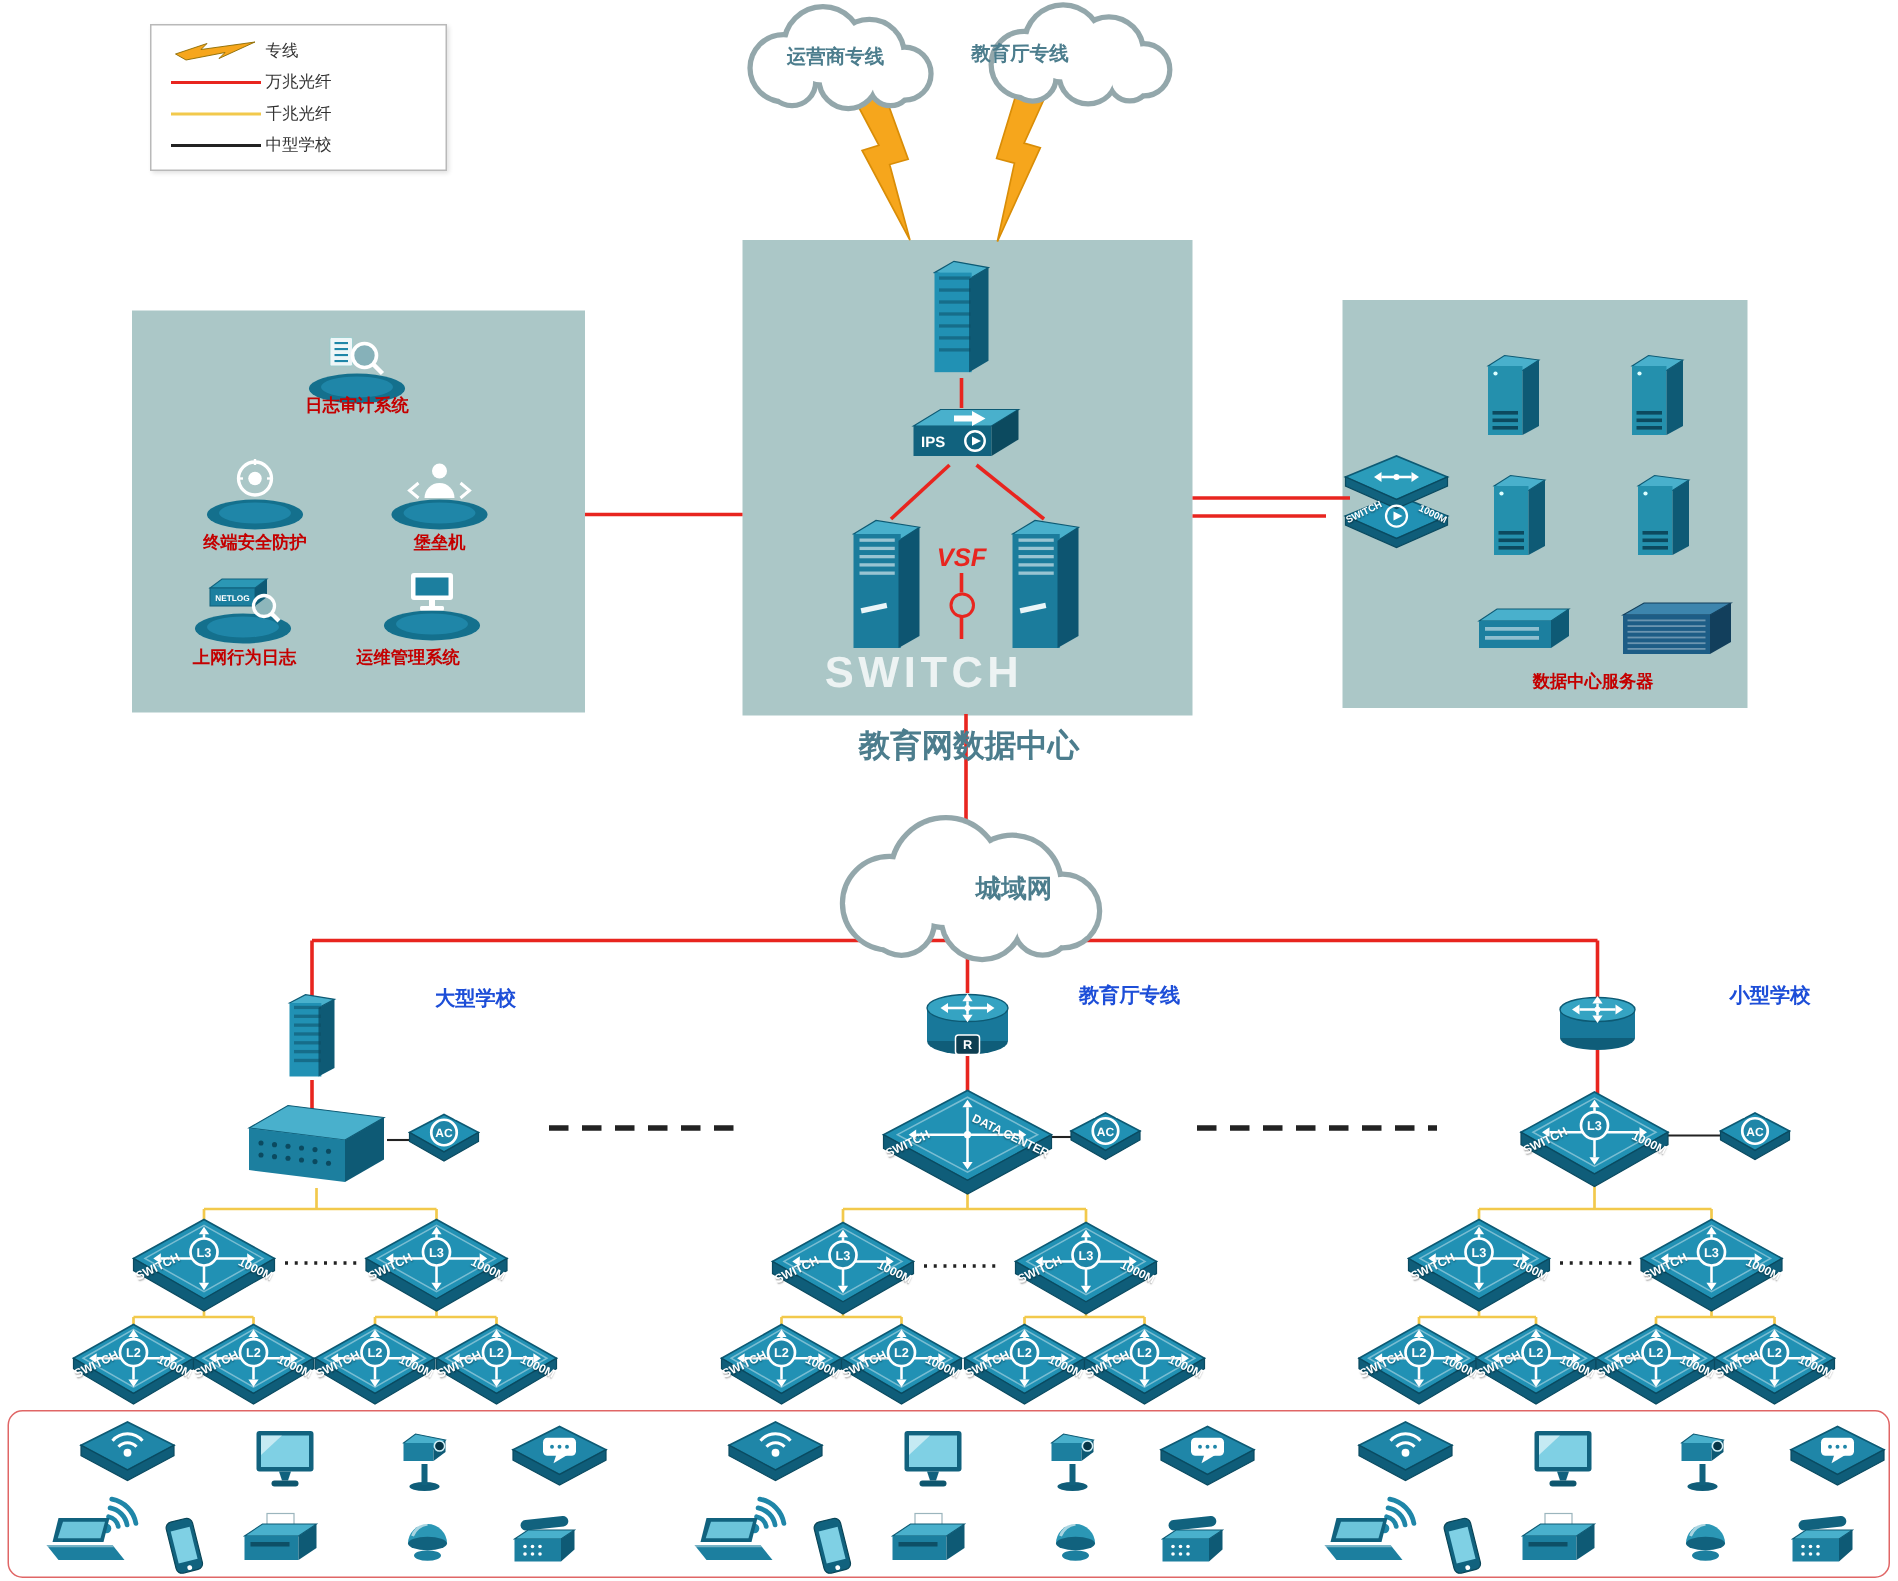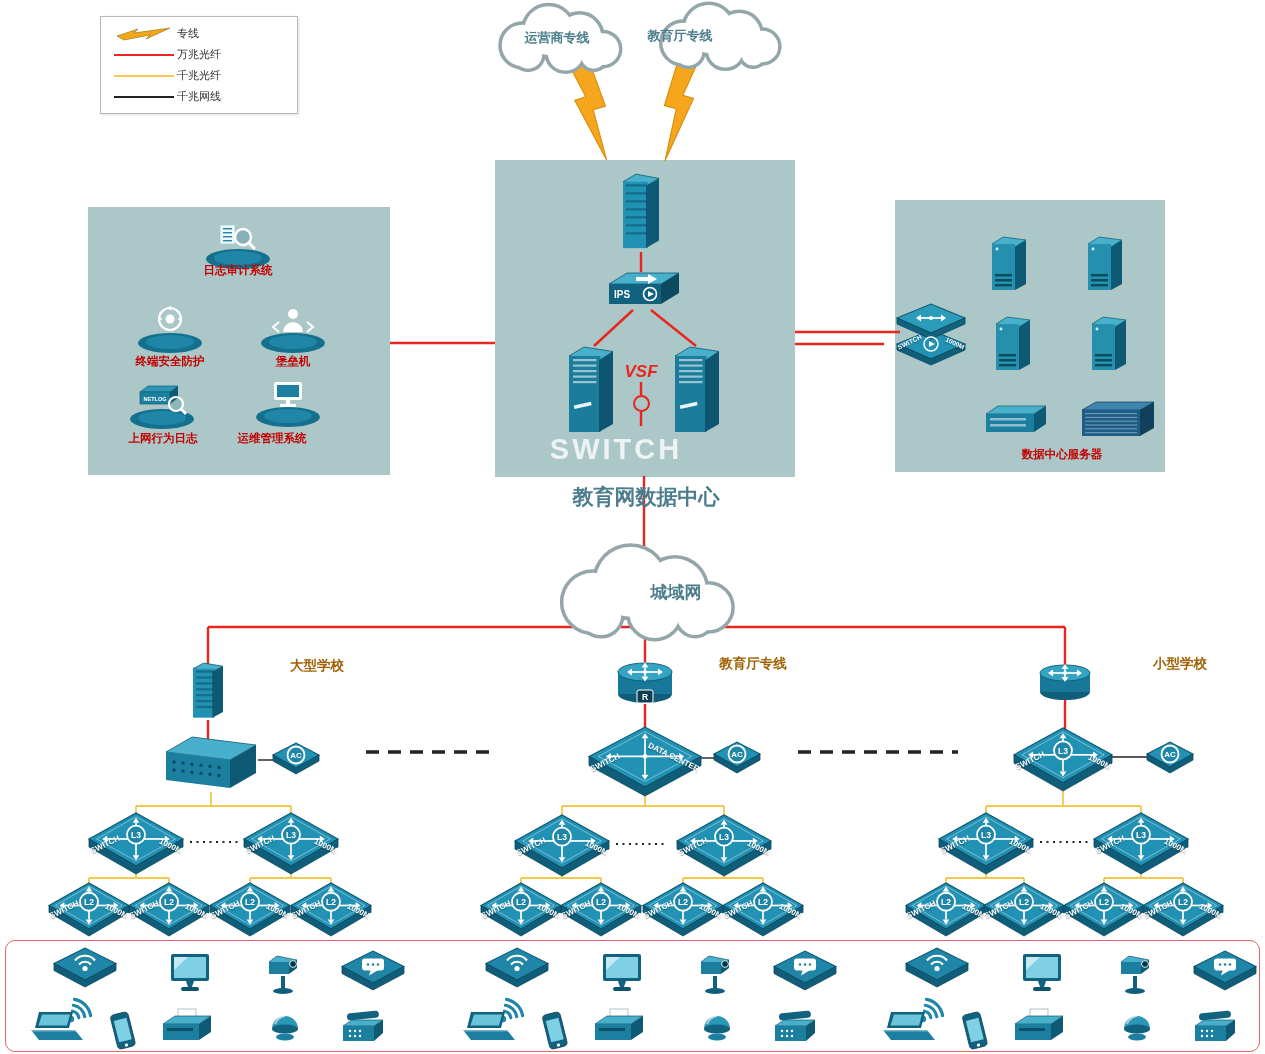--- a/index.html
+++ b/index.html
@@ -10,21 +10,21 @@
   .zone-dc{left:495px;top:160px;width:300px;height:317px;}
   .zone-right{left:895px;top:200px;width:270px;height:272px;}
   .terminal-box{position:absolute;left:5px;top:940px;width:1253px;height:110px;
                 border:1.5px solid #e06666;border-radius:10px;background:#fff;z-index:1;}
   #lines{position:absolute;left:0;top:0;width:1265px;height:1054px;z-index:2;}
   #devices{position:absolute;left:0;top:0;width:0;height:0;z-index:3;}
   .node{position:absolute;}
   .node svg{position:absolute;left:0;top:0;overflow:visible;}
   .lbl{position:absolute;z-index:5;transform:translateX(-50%);text-align:center;white-space:nowrap;}
   .red-lbl{color:#c40000;font-weight:bold;font-size:11.5px;}
-  .school-lbl{color:#a16207;font-weight:bold;font-size:13.5px;}
+  .school-lbl{color:#1d4ed8;font-weight:bold;font-size:13.5px;}
   .cloud-lbl{color:#4c7d8d;font-family:"Liberation Serif","DejaVu Serif",serif;font-weight:bold;font-size:13px;}
   .man-lbl{font-size:17px;}
   .title{color:#4c7d8d;font-family:"Liberation Serif","DejaVu Serif",serif;font-weight:bold;font-size:21px;}
   .vsf{color:#e8251f;font-weight:bold;font-size:17px;font-style:italic;z-index:4;}
   .vsf-ring{position:absolute;left:633px;top:395px;width:13px;height:13px;border:2.5px solid #e8251f;
             border-radius:50%;z-index:4;}
   .wm{color:rgba(255,255,255,.78);font-weight:bold;font-size:29px;letter-spacing:3px;z-index:3;}
   .dlab{position:absolute;color:#fff;font-size:8px;font-weight:bold;white-space:nowrap;z-index:4;
         text-shadow:0 1px 1px rgba(0,0,0,.35);}
   .dl{left:3%;top:56%;transform:rotate(-26deg);transform-origin:left center;}
@@ -1163,21 +1163,21 @@
     <div class="lrow">
       <span class="lsw">
           <span class="lline" style="border-top-color: rgb(242, 201, 76);"></span>
         </span>
       <span class="llab">千兆光纤</span>
     </div>
     <div class="lrow">
       <span class="lsw">
           <span class="lline" style="border-top-color: rgb(34, 34, 34);"></span>
         </span>
-      <span class="llab">千兆网线</span>
+      <span class="llab">中型学校</span>
     </div>
   </div>
 
   <div class="lbl cloud-lbl" style="left:557px;top:29px;">运营商专线</div>
   <div class="lbl cloud-lbl" style="left:680px;top:27px;">教育厅专线</div>
   <div class="lbl cloud-lbl man-lbl" style="left:676px;top:581px;">城域网</div>
 
   <div class="lbl title" style="left:646px;top:483px;">教育网数据中心</div>
   <div class="lbl vsf" style="left:641px;top:362px;">VSF</div>
   <div class="vsf-ring"></div>

